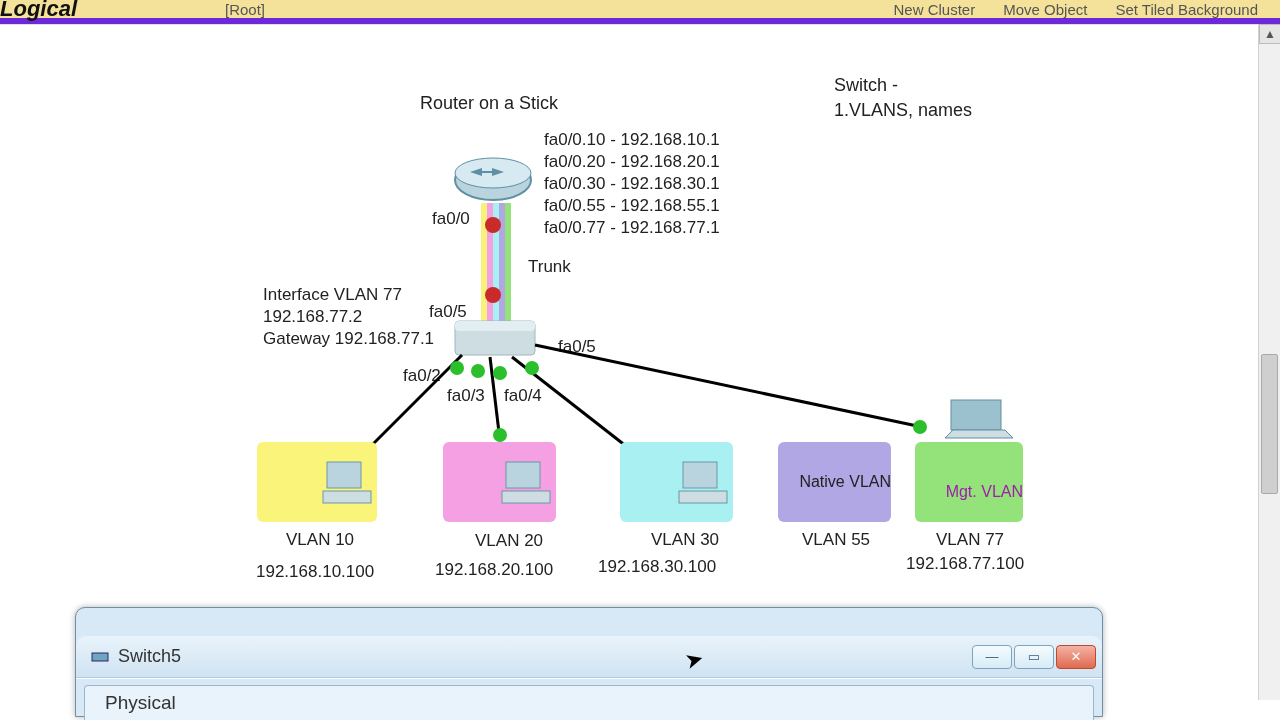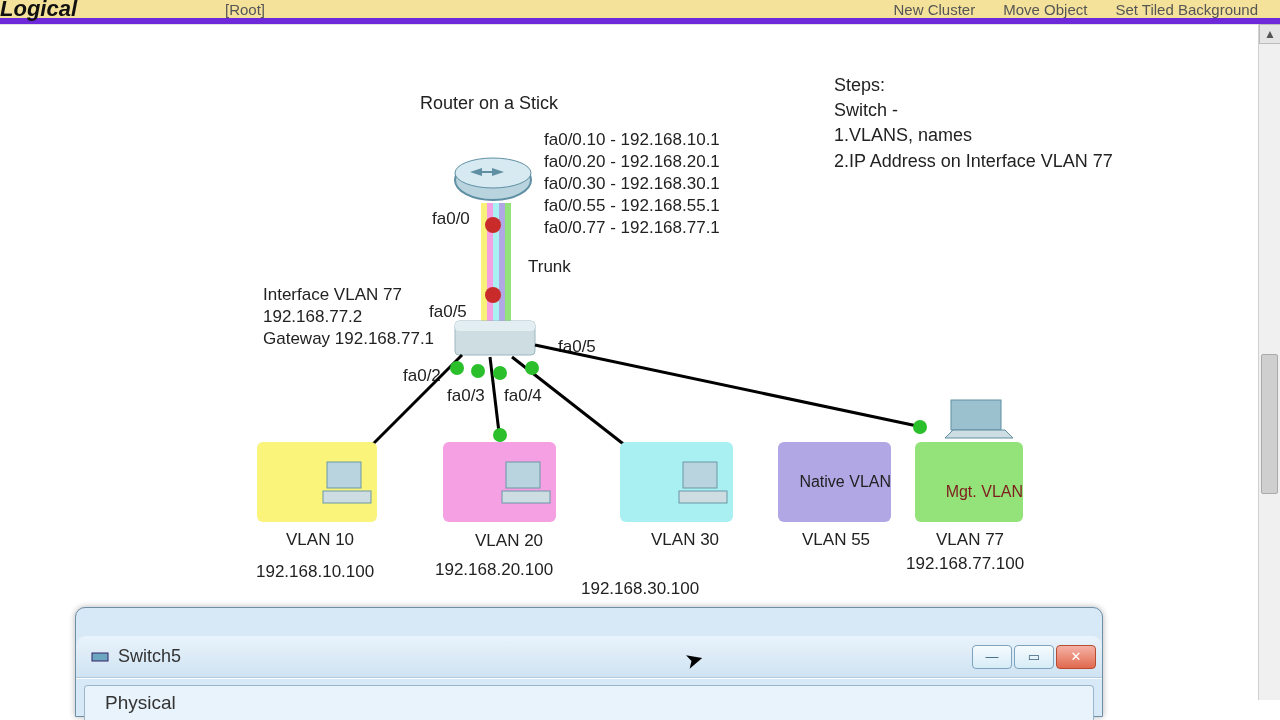--- a/index.html
+++ b/index.html
@@ -173,24 +173,22 @@
 
     <div class="lbl big-title" style="left:420px; top:68px;">Router on a Stick</div>
 
     <div class="lbl" style="left:544px; top:105px;">fa0/0.10 - 192.168.10.1</div>
     <div class="lbl" style="left:544px; top:127px;">fa0/0.20 - 192.168.20.1</div>
     <div class="lbl" style="left:544px; top:149px;">fa0/0.30 - 192.168.30.1</div>
     <div class="lbl" style="left:544px; top:171px;">fa0/0.55 - 192.168.55.1</div>
     <div class="lbl" style="left:544px; top:193px;">fa0/0.77 - 192.168.77.1</div>
 
     <div class="notes" style="left:834px; top:48px;">
-      <div>Steps:</div>
       <div>Switch -</div>
       <div>1.VLANS, names</div>
-      <div>2.IP Address on Interface VLAN 77</div>
     </div>
 
     <div class="lbl" style="left:432px; top:184px;">fa0/0</div>
     <div class="lbl" style="left:528px; top:232px;">Trunk</div>
     <div class="lbl" style="left:429px; top:277px;">fa0/5</div>
 
     <div class="lbl" style="left:263px; top:260px;">Interface VLAN 77</div>
     <div class="lbl" style="left:263px; top:282px;">192.168.77.2</div>
     <div class="lbl" style="left:263px; top:304px;">Gateway 192.168.77.1</div>
 
@@ -253,31 +251,31 @@
         </svg>
     </div>
     <div class="box host-purple" style="left:778px; top:417px; width:113px; height:80px;">
       <span style="color:#222; font-size:16px;">Native VLAN</span>
     </div>
     <div class="box host-green" style="left:915px; top:417px; width:108px; height:80px;">
       <svg width="68" height="44" style="position:absolute; top:-44px; left:30px;">
         <rect x="6" y="2" width="50" height="30" fill="#9bc0ce" stroke="#5e8fa3"></rect>
         <polygon points="0,40 68,40 60,32 8,32" fill="#cddde2" stroke="#5e8fa3"></polygon>
       </svg>
-      <span style="color:#7f1d1d; font-size:16px; margin-top:20px;">Mgt. VLAN</span>
+      <span style="color:#a21caf; font-size:16px; margin-top:20px;">Mgt. VLAN</span>
     </div>
 
     <div class="lbl vlan-name" style="left:286px; top:505px;">VLAN 10</div>
     <div class="lbl vlan-ip" style="left:256px; top:537px;">192.168.10.100</div>
 
     <div class="lbl vlan-name" style="left:475px; top:506px;">VLAN 20</div>
     <div class="lbl vlan-ip" style="left:435px; top:535px;">192.168.20.100</div>
 
     <div class="lbl vlan-name" style="left:651px; top:505px;">VLAN 30</div>
-    <div class="lbl vlan-ip" style="left:581px; top:532px;margin-top:22px;">192.168.30.100</div>
+    <div class="lbl vlan-ip" style="left:598px; top:532px;">192.168.30.100</div>
 
     <div class="lbl vlan-name" style="left:802px; top:505px;">VLAN 55</div>
 
     <div class="lbl vlan-name" style="left:936px; top:505px;">VLAN 77</div>
     <div class="lbl vlan-ip" style="left:906px; top:529px;">192.168.77.100</div>
 
   </div>
 </div>
 
 <div class="scrollbar-v">

